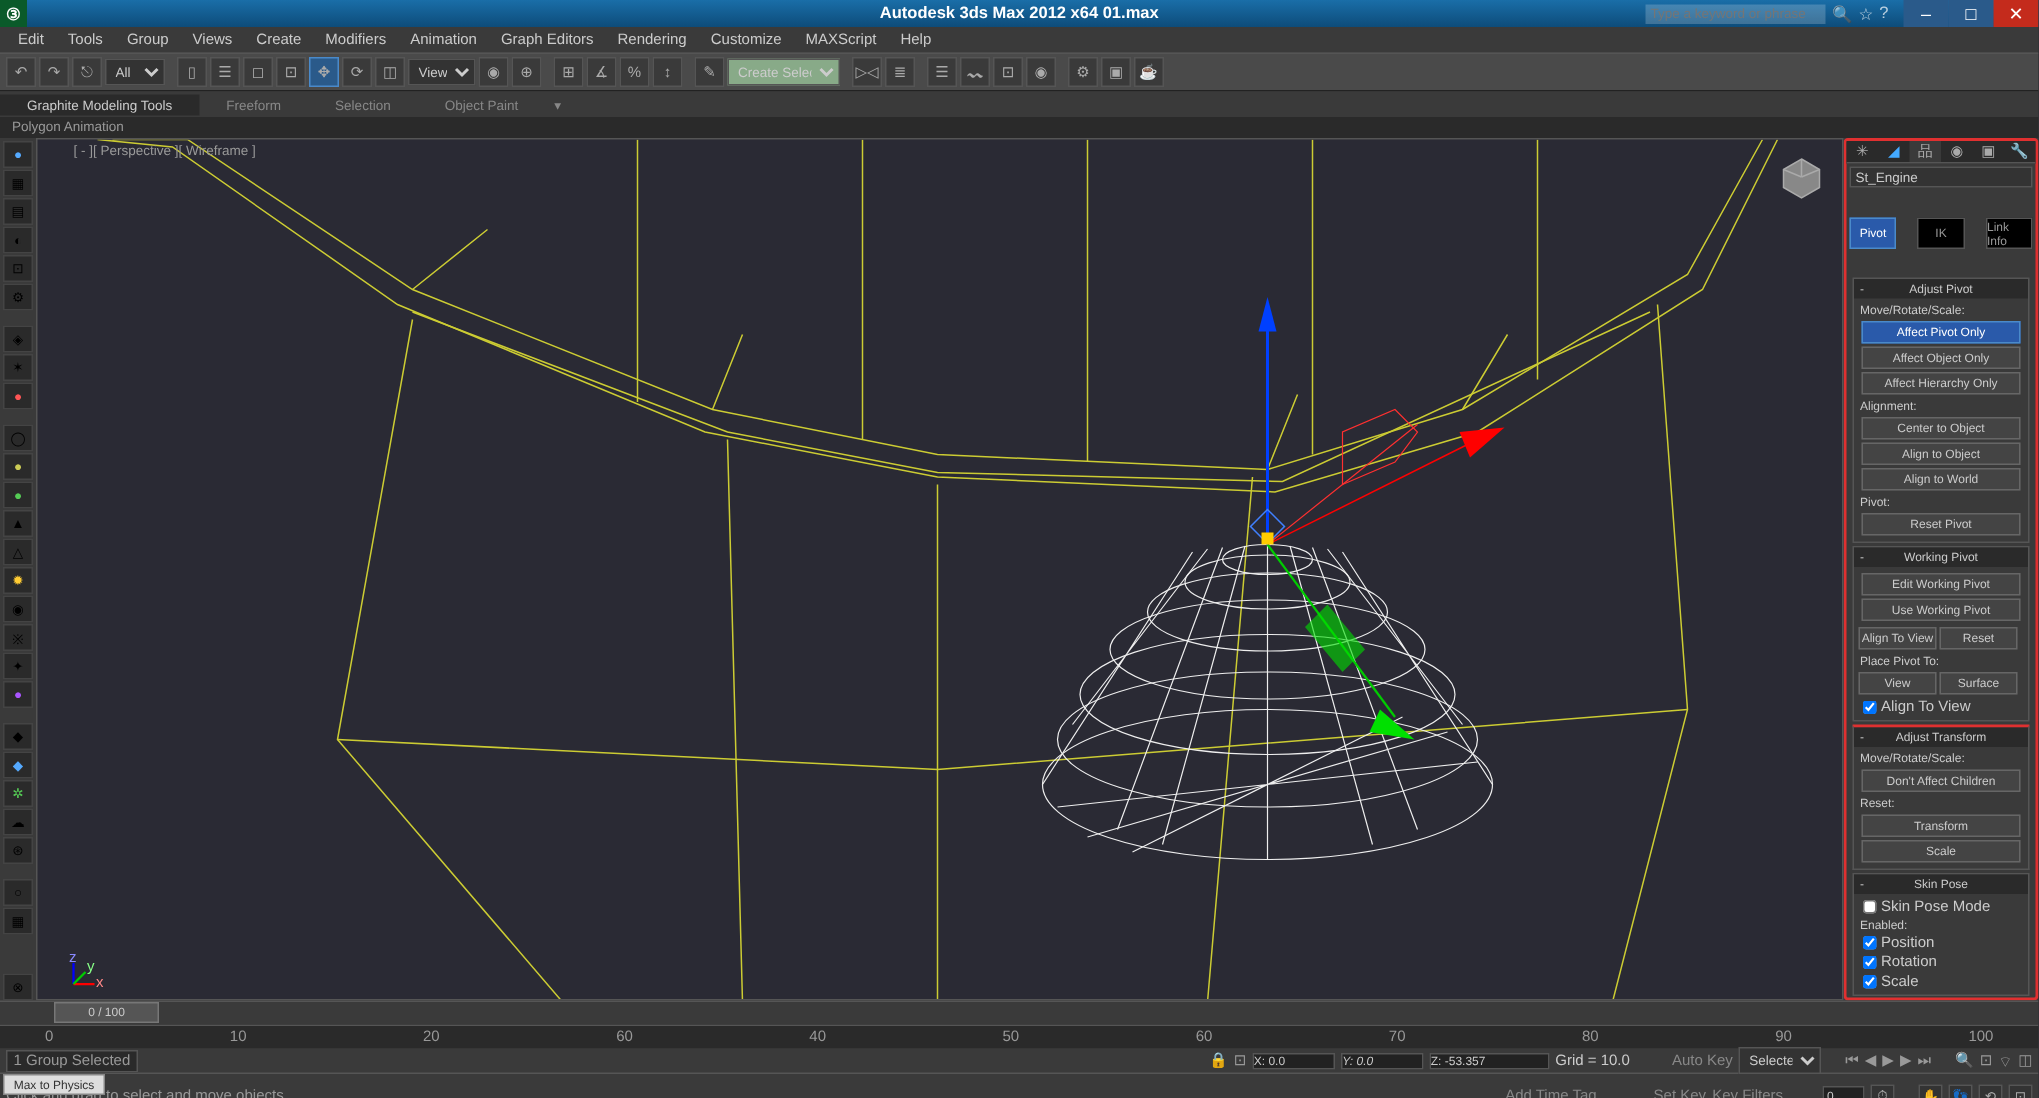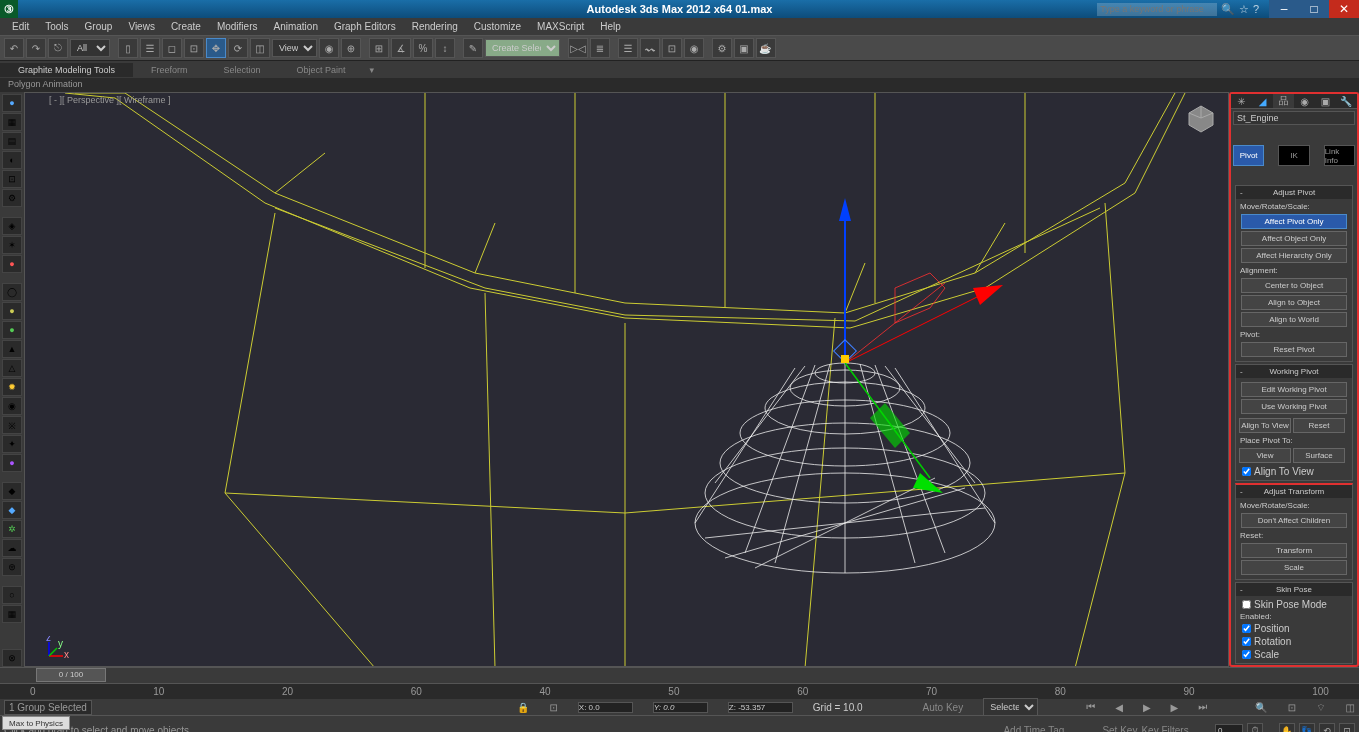--- a/index.html
+++ b/index.html
@@ -50,21 +50,21 @@
 .rollout .rbtn.active{background:#2a5aaa;border-color:#4a8aca;color:#fff}
 .rollout .rbtn.half{display:inline-block;width:calc(50% - 4px);margin:2px 1px}
 .rollout .chk{color:#ccc;font-size:8px;padding:1px 4px;display:flex;align-items:center;gap:3px}
 .rollout .chk input{width:9px;height:9px}
 .timeslider{height:16px;background:#3a3a3a;border-top:1px solid #555;position:relative}
 .timeslider .tsbtn{position:absolute;left:36px;top:0;width:70px;height:14px;background:#555;border:1px solid #777;color:#ccc;font-size:8px;text-align:center;line-height:12px}
 .trackbar{height:16px;background:#2a2a2a;border-top:1px solid #555;display:flex;align-items:center;color:#999;font-size:8px;padding:0 30px;justify-content:space-between}
 .statusbar{height:30px;background:#3a3a3a;border-top:1px solid #555;display:flex;align-items:center;padding:0 4px;gap:4px}
 .statusbar .sinp{width:50px;height:13px;background:#222;border:1px solid #555;color:#ccc;font-size:8px;padding:0 2px}
 .statusbar .pbtn{width:16px;height:16px;background:#333;border:1px solid #555;display:flex;align-items:center;justify-content:center;color:#aaa;font-size:9px}
-.promptline{height:16px;background:#3a3a3a;display:flex;align-items:center;padding:0 4px;color:#999;font-size:8px;gap:20px}
+.promptline{height:16px;background:#3a3a3a;display:flex;align-items:center;padding:0 4px;color:#999;font-size:8px;gap:4px}
 .promptline .pinfo{border:1px solid #555;padding:1px 4px;background:#2a2a2a}
 .maxscript{position:absolute;bottom:2px;left:2px;width:68px;height:14px;background:#ddd;color:#333;font-size:8px;text-align:center;line-height:14px;border:1px solid #888}
 </style>
 </head>
 <body>
 
 <div class="titlebar">
   <div class="logo">③</div>
   <div class="title">Autodesk 3ds Max  2012 x64    01.max</div>
   <div class="searchrow">
@@ -343,21 +343,21 @@
     <span>100</span>
 </div>
 
 <div class="promptline">
   <span class="pinfo">1 Group Selected</span>
   <span style="flex:1"></span>
   <span>🔒</span>
   <span>⊡</span>
   <input class="sinp" style="width: 55px; background: rgb(34, 34, 34); border: 1px solid rgb(85, 85, 85); color: rgb(204, 204, 204); font-size: 8px;" value="X: 0.0">
   <input class="sinp" style="width: 55px; background: rgb(34, 34, 34); border: 1px solid rgb(85, 85, 85); color: rgb(204, 204, 204); font-size: 8px; font-style: italic;" value="Y: 0.0">
-  <input class="sinp" style="width: 65px; background: rgb(34, 34, 34); border: 1px solid rgb(85, 85, 85); color: rgb(204, 204, 204); font-size: 8px;" value="Z: -53.357">
+  <input class="sinp" style="width: 80px; background: rgb(34, 34, 34); border: 1px solid rgb(85, 85, 85); color: rgb(204, 204, 204); font-size: 8px;" value="Z: -53.357">
   <span style="color:#ccc">Grid = 10.0</span>
   <span style="width:20px"></span>
   <span style="color:#888">Auto Key</span>
   <select class="tsel" style="width:55px"><option>Selected</option></select>
   <span style="width:8px"></span>
   <div class="pbtn">⏮</div>
   <div class="pbtn">◀</div>
   <div class="pbtn">▶</div>
   <div class="pbtn">▶</div>
   <div class="pbtn">⏭</div>

